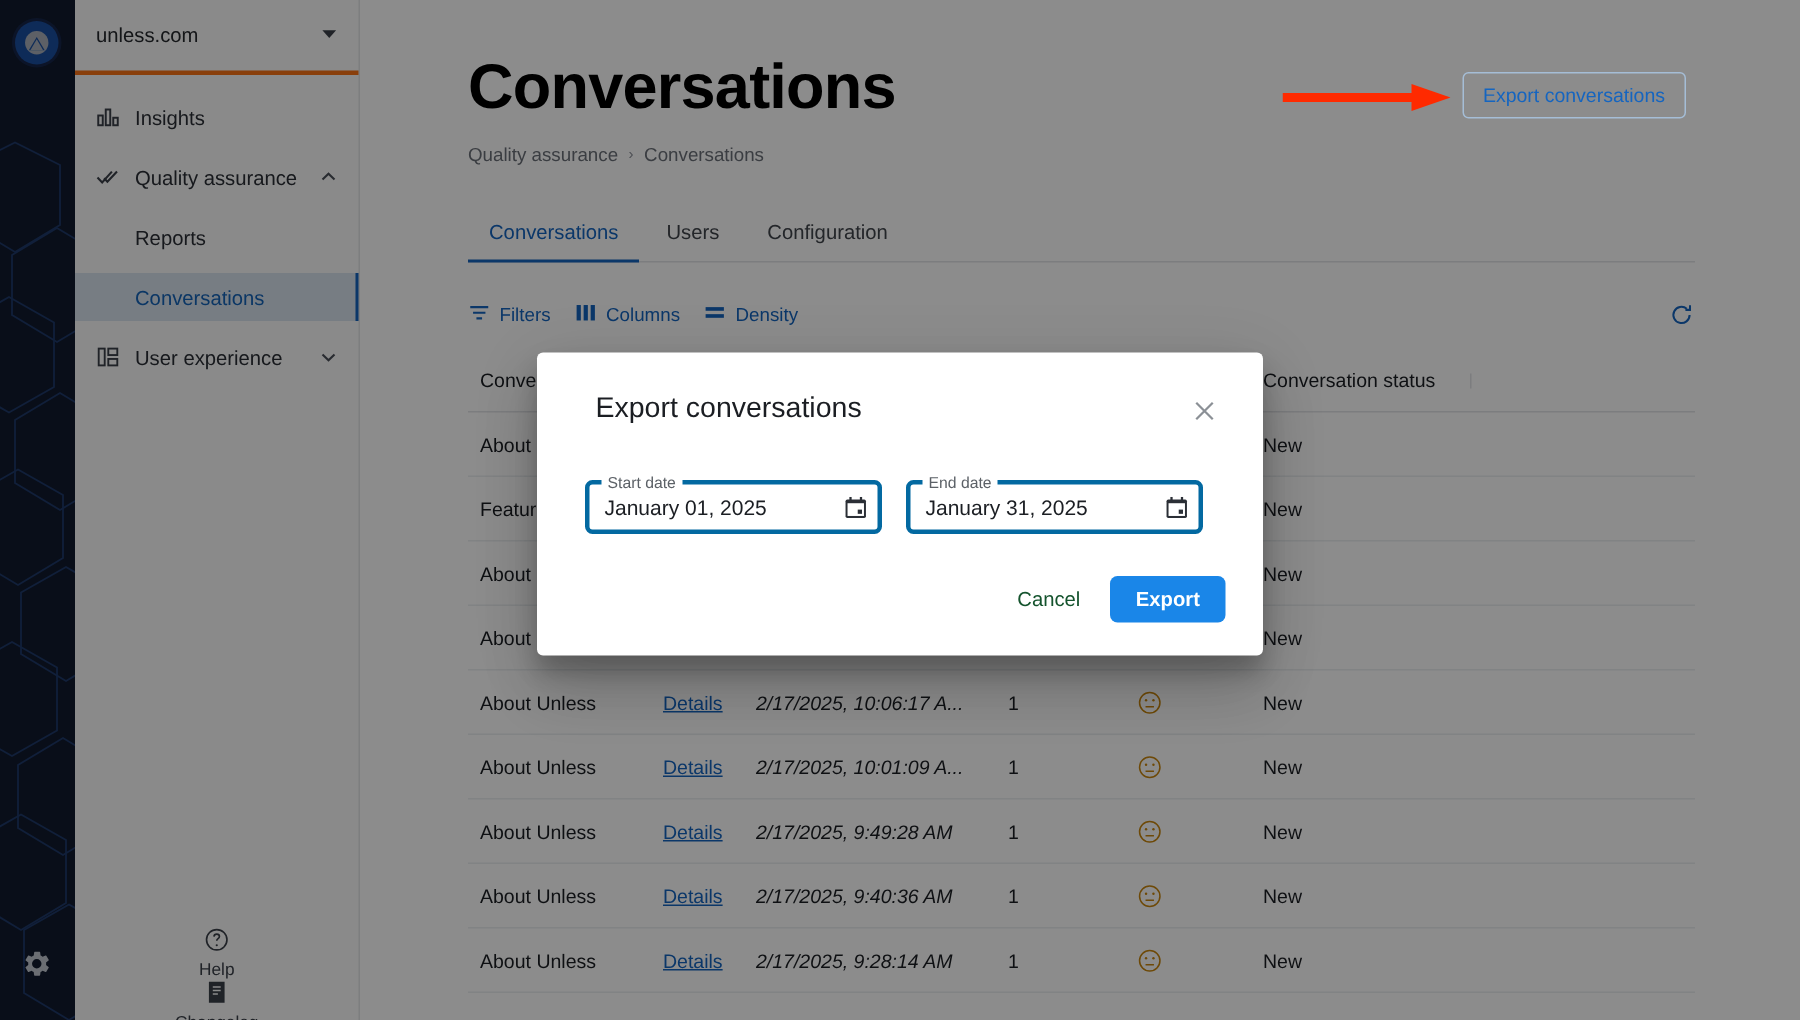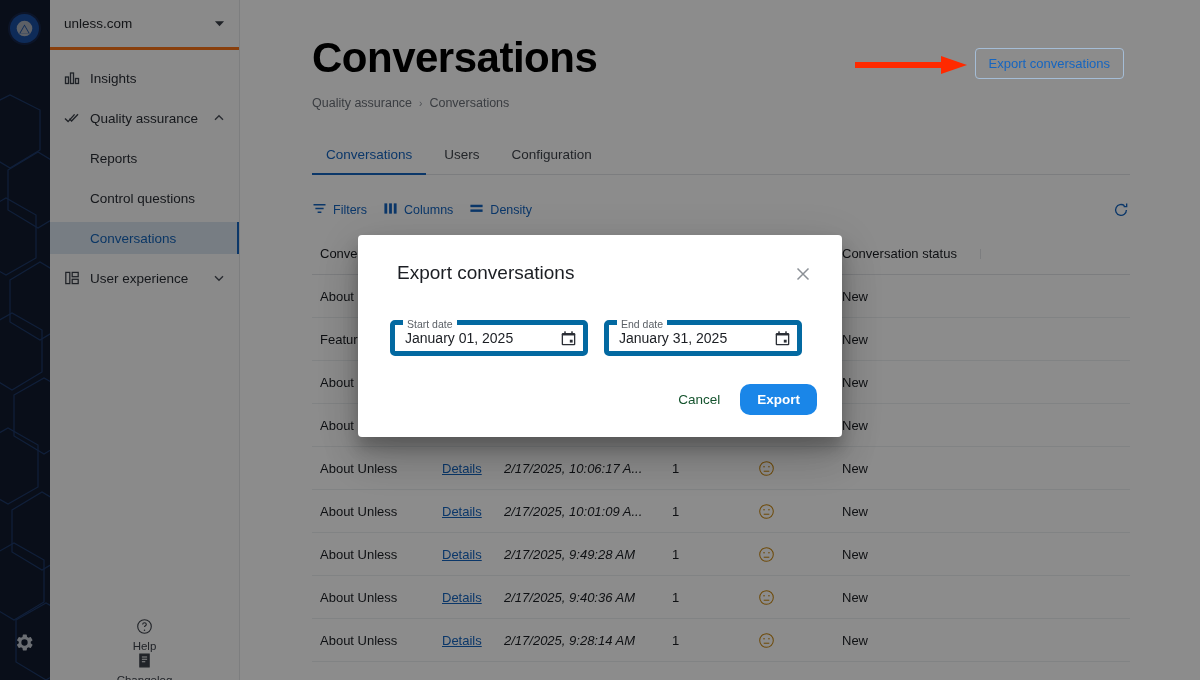--- a/index.html
+++ b/index.html
@@ -176,21 +176,21 @@
   .modal-close {
     position: absolute; right: 30px; top: 30px;
     width: 18px; height: 18px; color: #8b9096; cursor: pointer;
   }
   .modal-fields {
     position: absolute; left: 32px; top: 85px;
     display: flex; gap: 16px;
   }
   .field {
     position: relative; width: 198px; height: 36px;
-    border: 5px solid #0369a1; border-radius: 5px;
+    border: 3px solid #0369a1; border-radius: 5px;
     display: flex; align-items: center; padding: 0 6px 0 10px;
     background: #ffffff;
     justify-content: space-between;
   }
   .field .legend {
     position: absolute; left: 8px; top: -7px;
     background: #ffffff; padding: 0 4px;
     font-size: 10.5px; color: #5c6167;
   }
   .field .val {
@@ -202,21 +202,21 @@
     display: flex; align-items: center; gap: 10px;
   }
   .btn-cancel {
     background: none; border: none; font-family: inherit;
     font-size: 13.5px; color: #14532d; cursor: pointer;
     padding: 7px 10px; border-radius: 4px;
   }
   .btn-export {
     background: #1a86e8; border: none; color: #ffffff;
     font-family: inherit; font-size: 13.5px; font-weight: bold;
-    padding: 8px 17px; border-radius: 10px; cursor: pointer;
+    padding: 8px 17px; border-radius: 5px; cursor: pointer;
   }
 
   
   .anno-arrow {
     position: absolute; left: 855px; top: 54px;
     width: 112px; height: 22px; pointer-events: none;
   }
 </style>
 </head>
 <body>
@@ -288,23 +288,20 @@
           <svg viewBox="0 0 12 12" fill="none" stroke="currentColor" stroke-width="1.4">
               <path d="M2 7.7L6 3.8l4 3.9"></path>
             </svg>
         </span>
       </div>
 
       <div class="nav-item sub">
         <span class="txt">Reports</span>
       </div>
 
-      <div class="nav-item sub">
-        <span class="txt">Control questions</span>
-      </div>
 
       <div class="nav-item sub active">
         <span class="txt">Conversations</span>
       </div>
 
       <div class="nav-item">
         <span class="ic">
           <svg viewBox="0 0 16 16" fill="none" stroke="currentColor" stroke-width="1.25">
             <rect x="1.8" y="2.4" width="4" height="11.2"></rect>
               <rect x="8.2" y="2.4" width="6" height="4.3"></rect>

